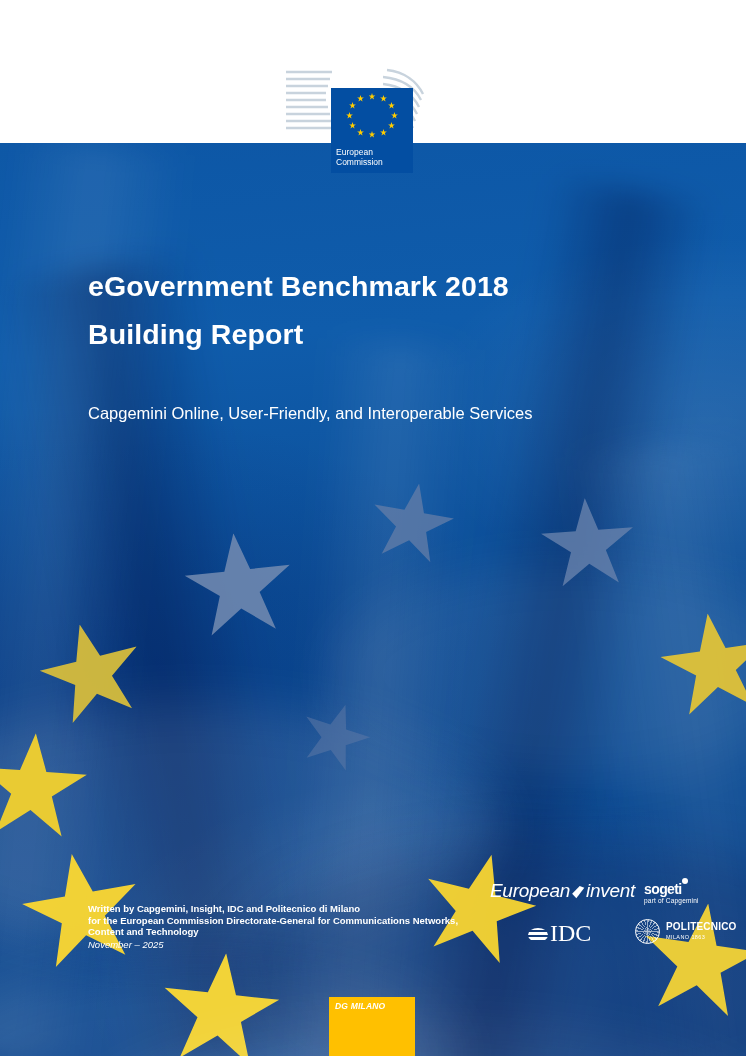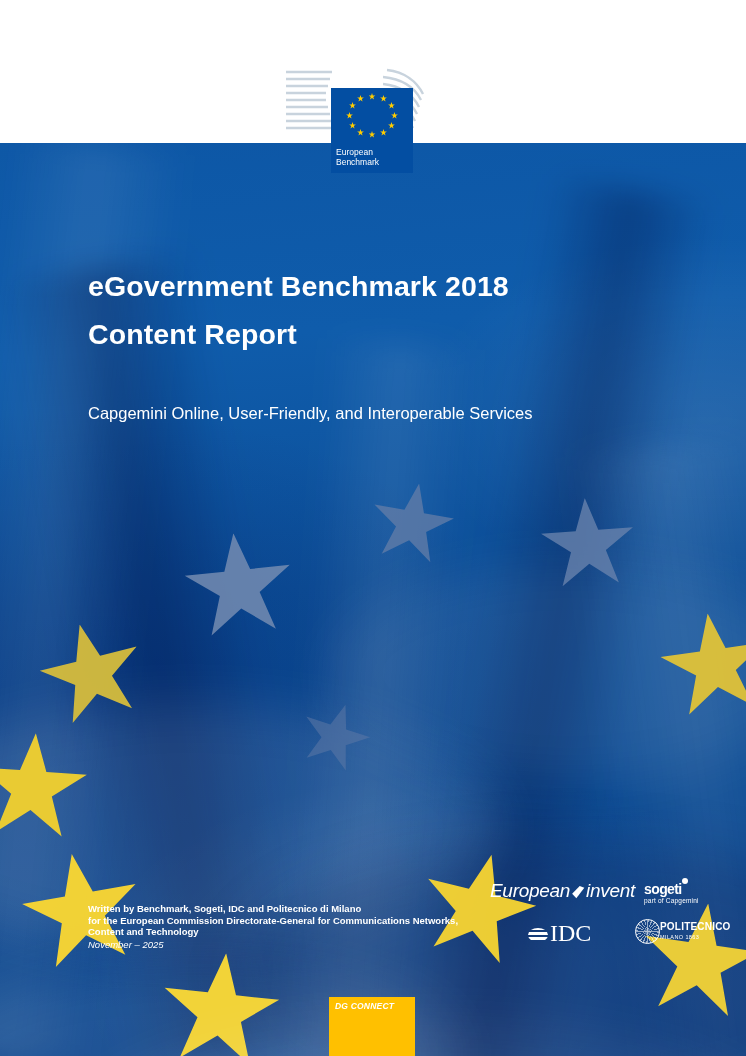--- a/index.html
+++ b/index.html
@@ -212,20 +212,21 @@
         #ffffff 0 2px, transparent 2px 4px,
         #ffffff 4px 7px, transparent 7px 9px,
         #ffffff 9px 12px, transparent 12px 14px);
     clip-path: ellipse(50% 50% at 50% 50%);
   }
   .logo-polimi {
     position: absolute;
     left: 165px; top: 47px;
     display: flex;
     align-items: center;
+    gap: 6px;
   }
   .logo-polimi .seal {
     width: 23px; height: 23px;
     border-radius: 50%;
     border: 1.6px solid #ffffff;
     background:
       radial-gradient(circle at 50% 50%, rgba(255,255,255,0.30) 0 3px, transparent 3px),
       repeating-conic-gradient(from 0deg, rgba(255,255,255,0.55) 0deg 6deg, transparent 6deg 18deg);
   }
   .logo-polimi .ptext { line-height: 10px; }
@@ -320,33 +321,33 @@
       <div class="estar" style="left:49px; top:41px;"></div>
       <div class="estar" style="left:37.5px; top:43px;"></div>
       <div class="estar" style="left:26px; top:41px;"></div>
       <div class="estar" style="left:18px; top:34px;"></div>
       <div class="estar" style="left:15px; top:24px;"></div>
       <div class="estar" style="left:18px; top:14px;"></div>
       <div class="estar" style="left:26px; top:7px;"></div>
     </div>
     <div class="ec-label">
       <div>European</div>
-      <div>Benchmark</div>
+      <div>Commission</div>
     </div>
   </div>
 
   <div class="title-block">
     <div class="title-line">eGovernment Benchmark 2018</div>
-    <div class="title-line">Content Report</div>
+    <div class="title-line">Building Report</div>
   </div>
 
   <div class="subtitle">Capgemini Online, User-Friendly, and Interoperable Services</div>
 
   <div class="credits">
-    <div>Written by Benchmark, Sogeti, IDC and Politecnico di Milano</div>
+    <div>Written by Capgemini, Insight, IDC and Politecnico di Milano</div>
     <div>for the European Commission Directorate-General for Communications Networks,</div>
     <div>Content and Technology</div>
     <div class="date">November  – 2025</div>
   </div>
 
   <div class="logos">
     <div class="logo-capgemini">
       <span>European</span><span class="swoosh"></span><span class="invent">invent</span>
     </div>
     <div class="logo-sogeti">
@@ -359,16 +360,16 @@
     <div class="logo-polimi">
       <div class="seal"></div>
       <div class="ptext">
         <div class="p1">POLITECNICO</div>
         <div class="p2">MILANO 1863</div>
       </div>
     </div>
   </div>
 
   <div class="dg-connect">
-    <div class="dg-text">DG CONNECT</div>
+    <div class="dg-text">DG MILANO</div>
   </div>
 
 </div>
 
 </body></html>

